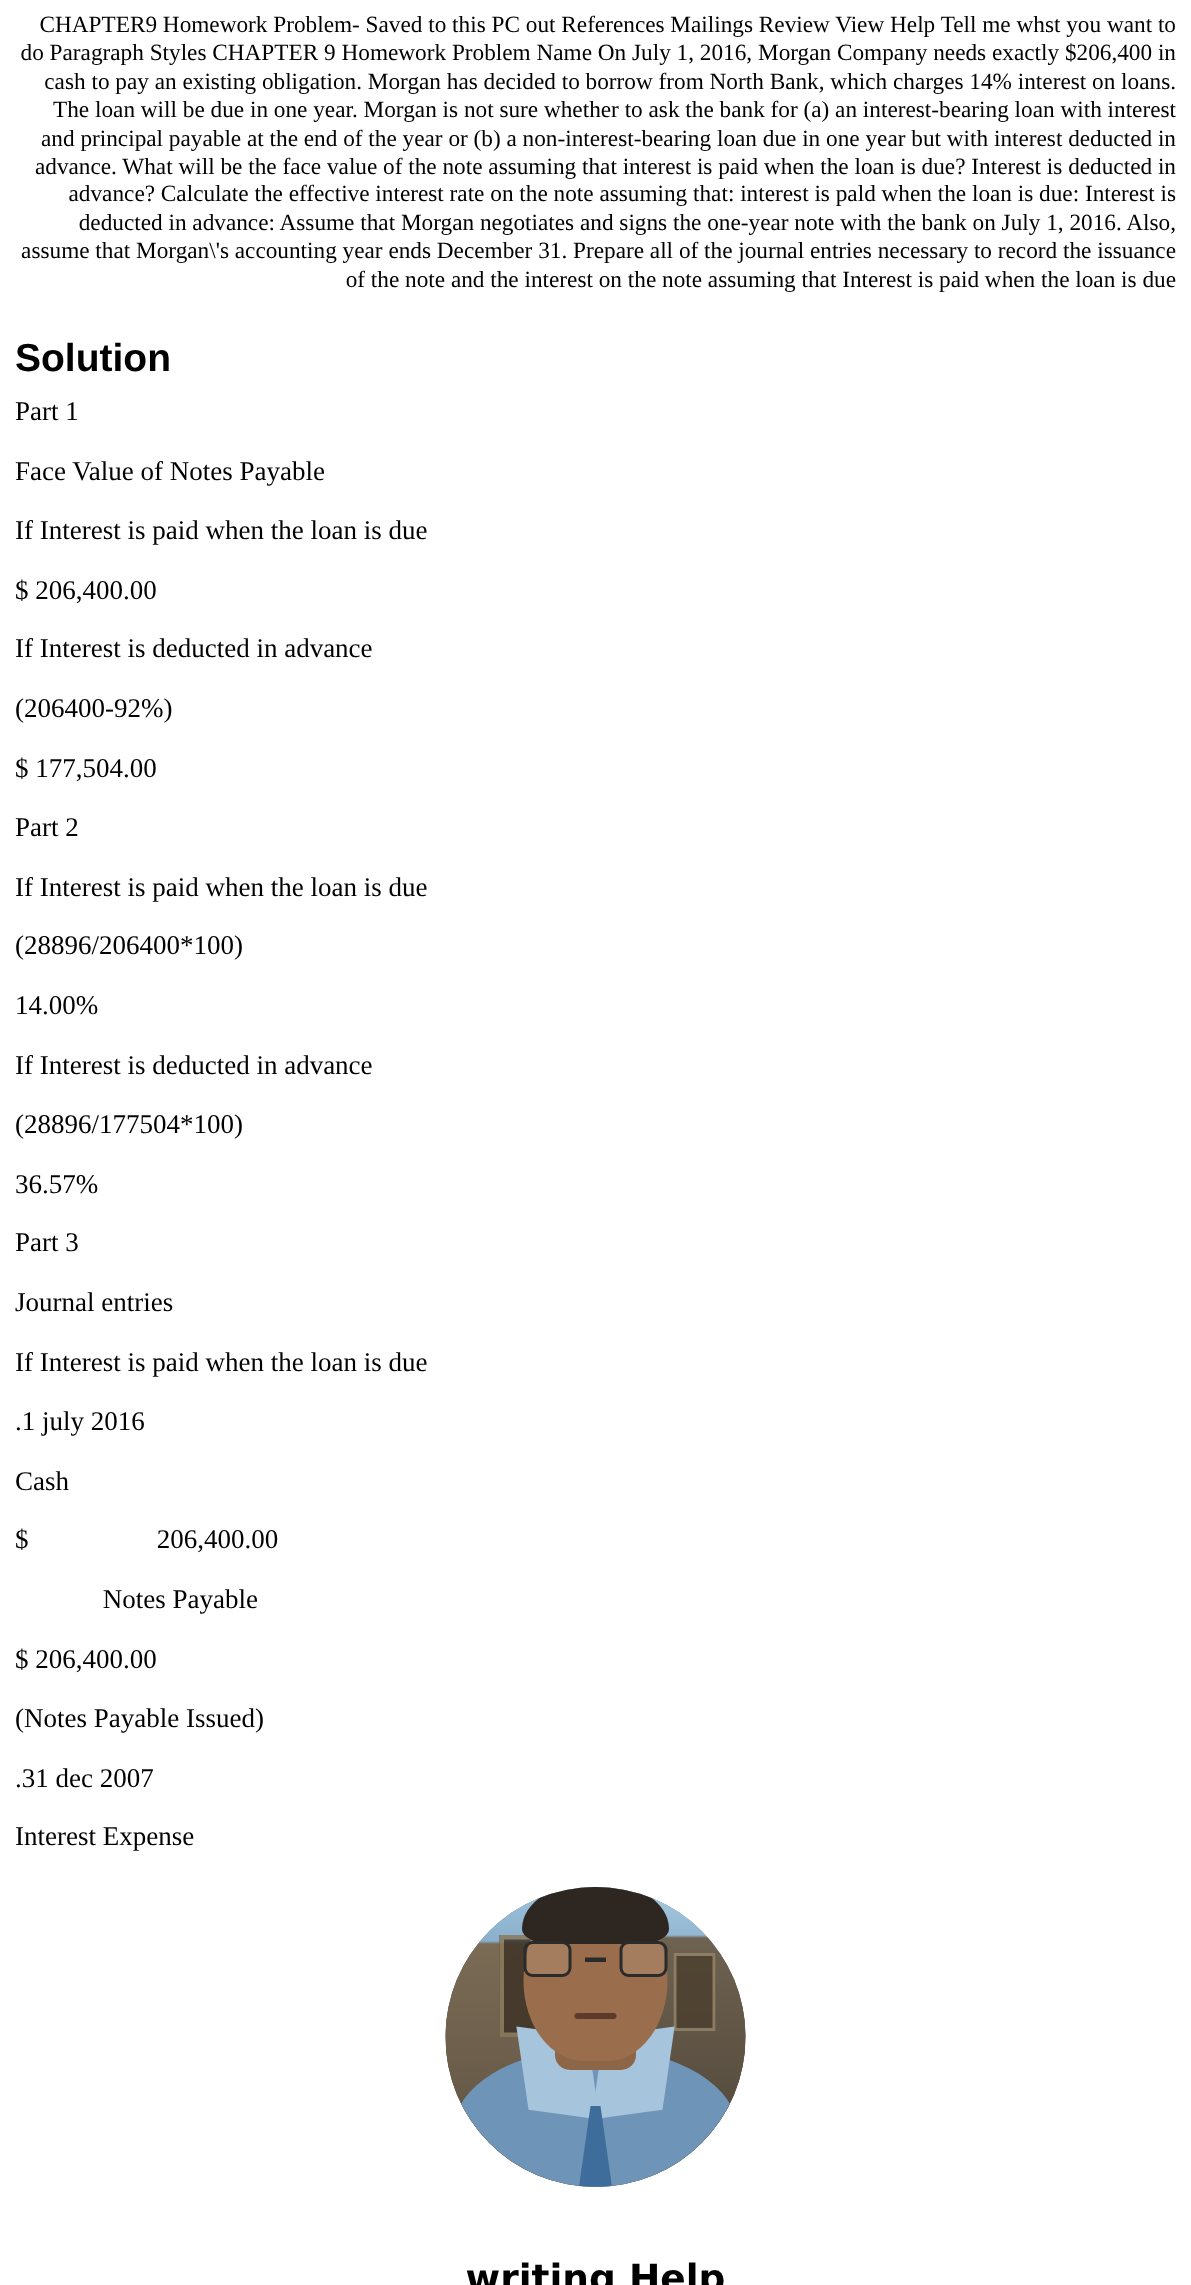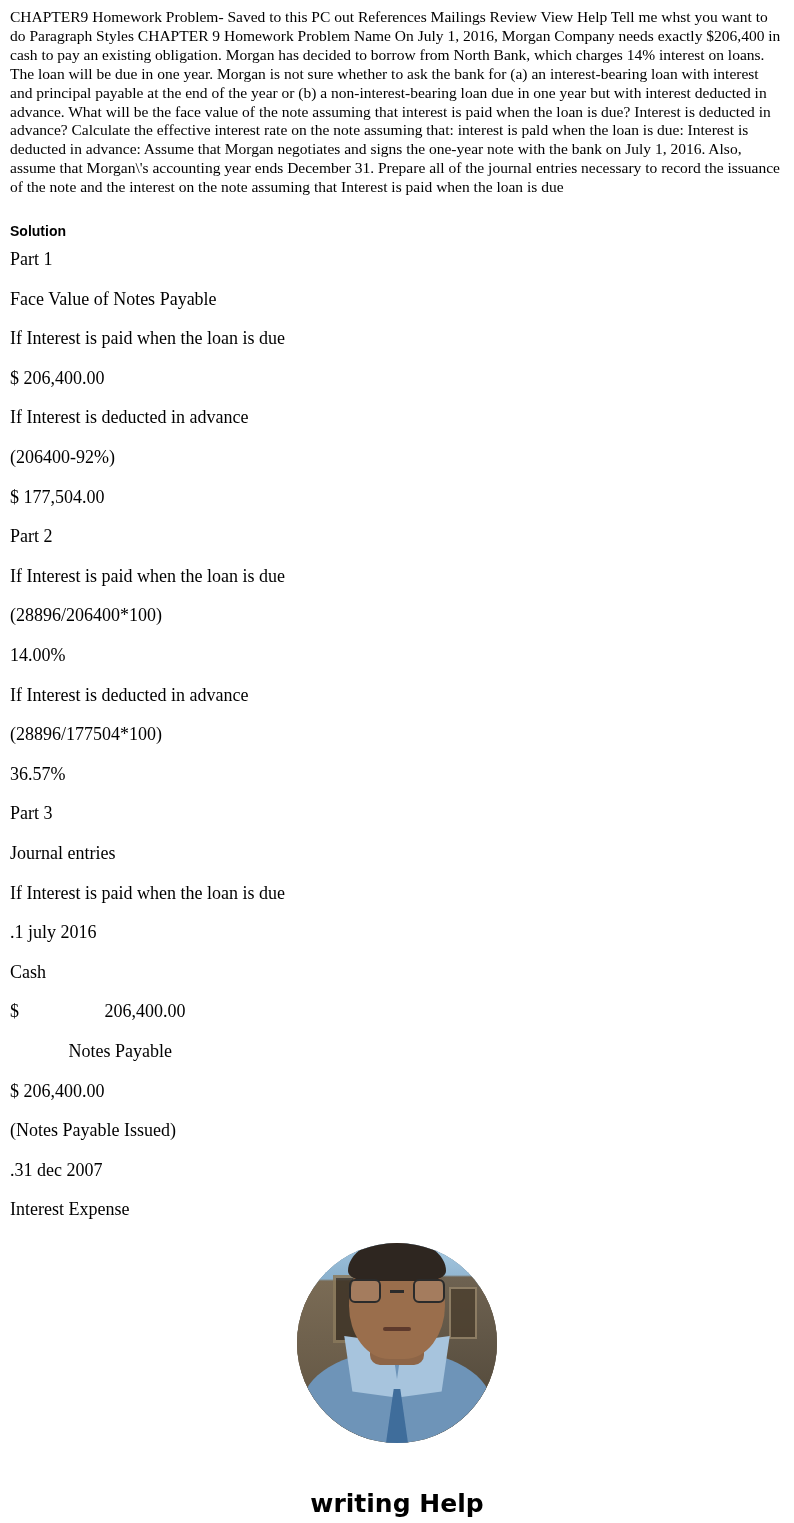--- a/index.html
+++ b/index.html
@@ -14,26 +14,26 @@
     color: #000000;
   }
   .page {
     width: 794px;
     box-sizing: border-box;
     padding: 8px 10px 0 10px;
   }
   .question {
     font-size: 15.5px;
     line-height: 1.22;
-    text-align: left;
+    text-align: right;
     margin: 0 0 6px 0;
   }
   .solution-heading {
     font-family: "Liberation Sans", sans-serif;
-    font-size: 14px;
+    font-size: 26px;
     font-weight: bold;
     margin: 26px 0 10px 0;
   }
   .line {
     font-size: 18px;
     line-height: 1.2;
     margin: 0 0 18px 0;
     white-space: pre;
   }
   .line.last-text {

